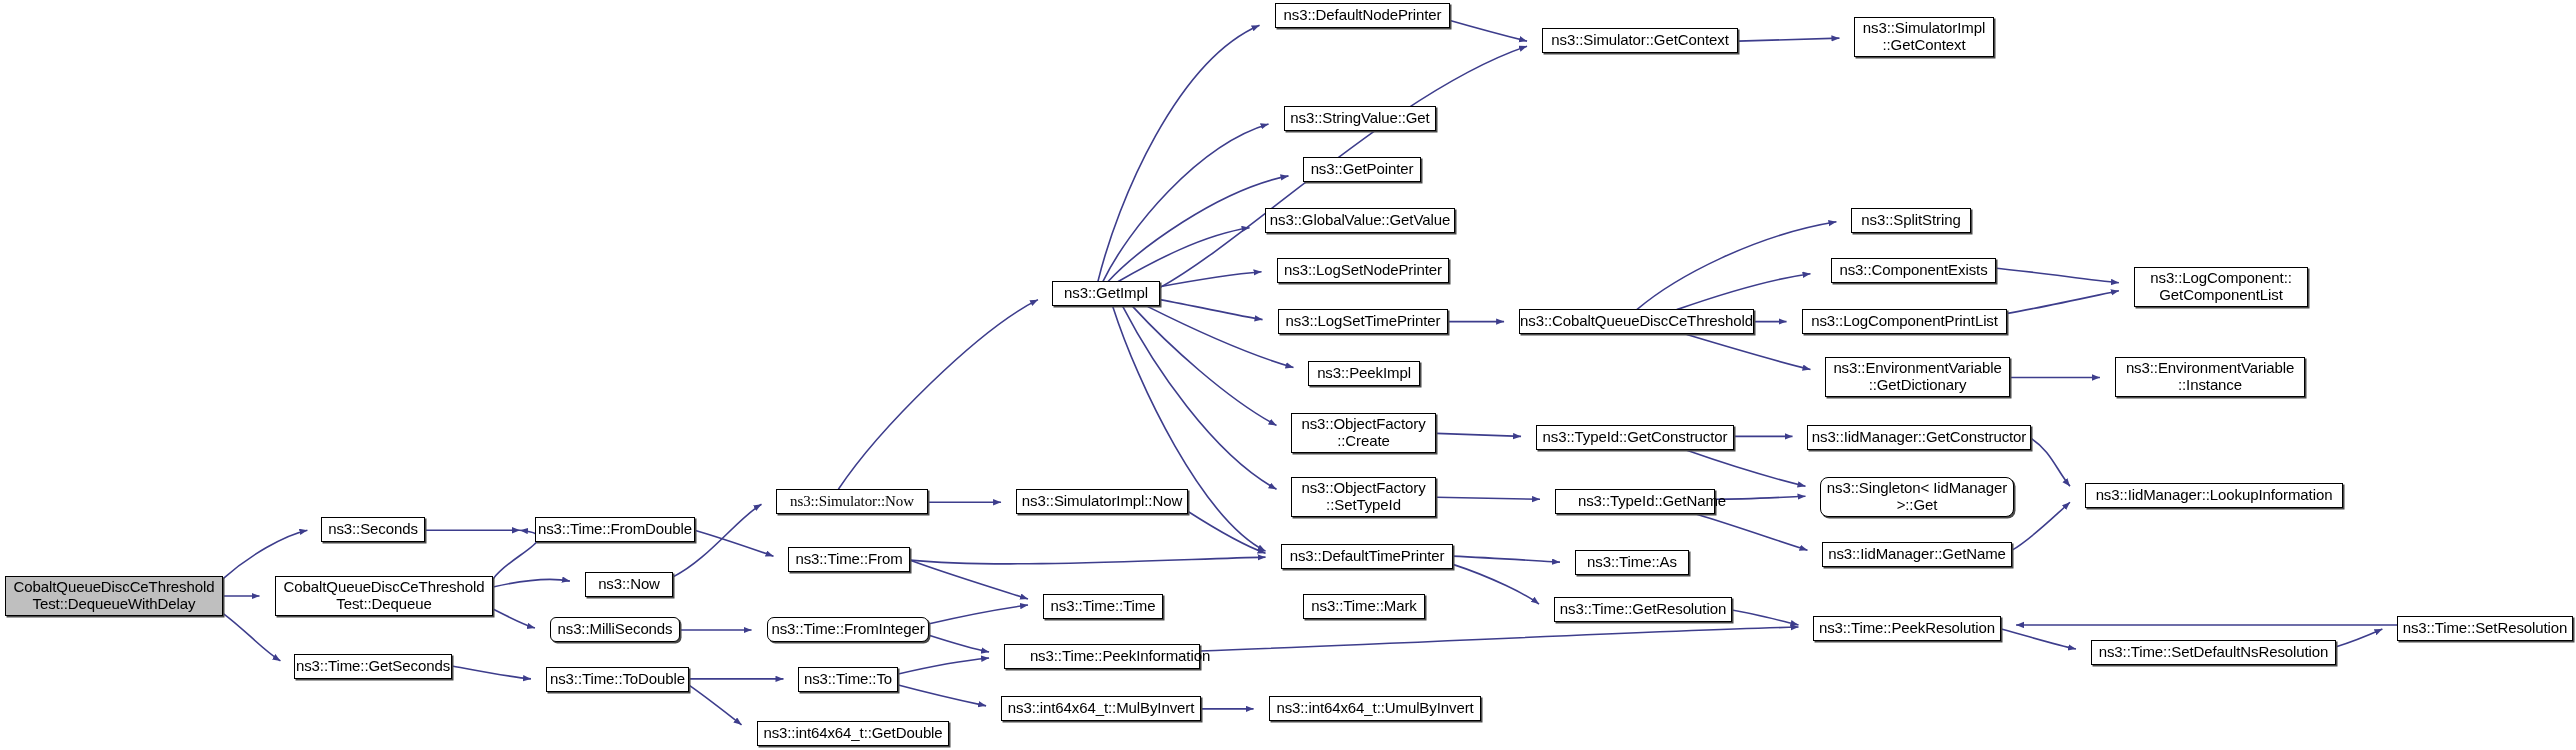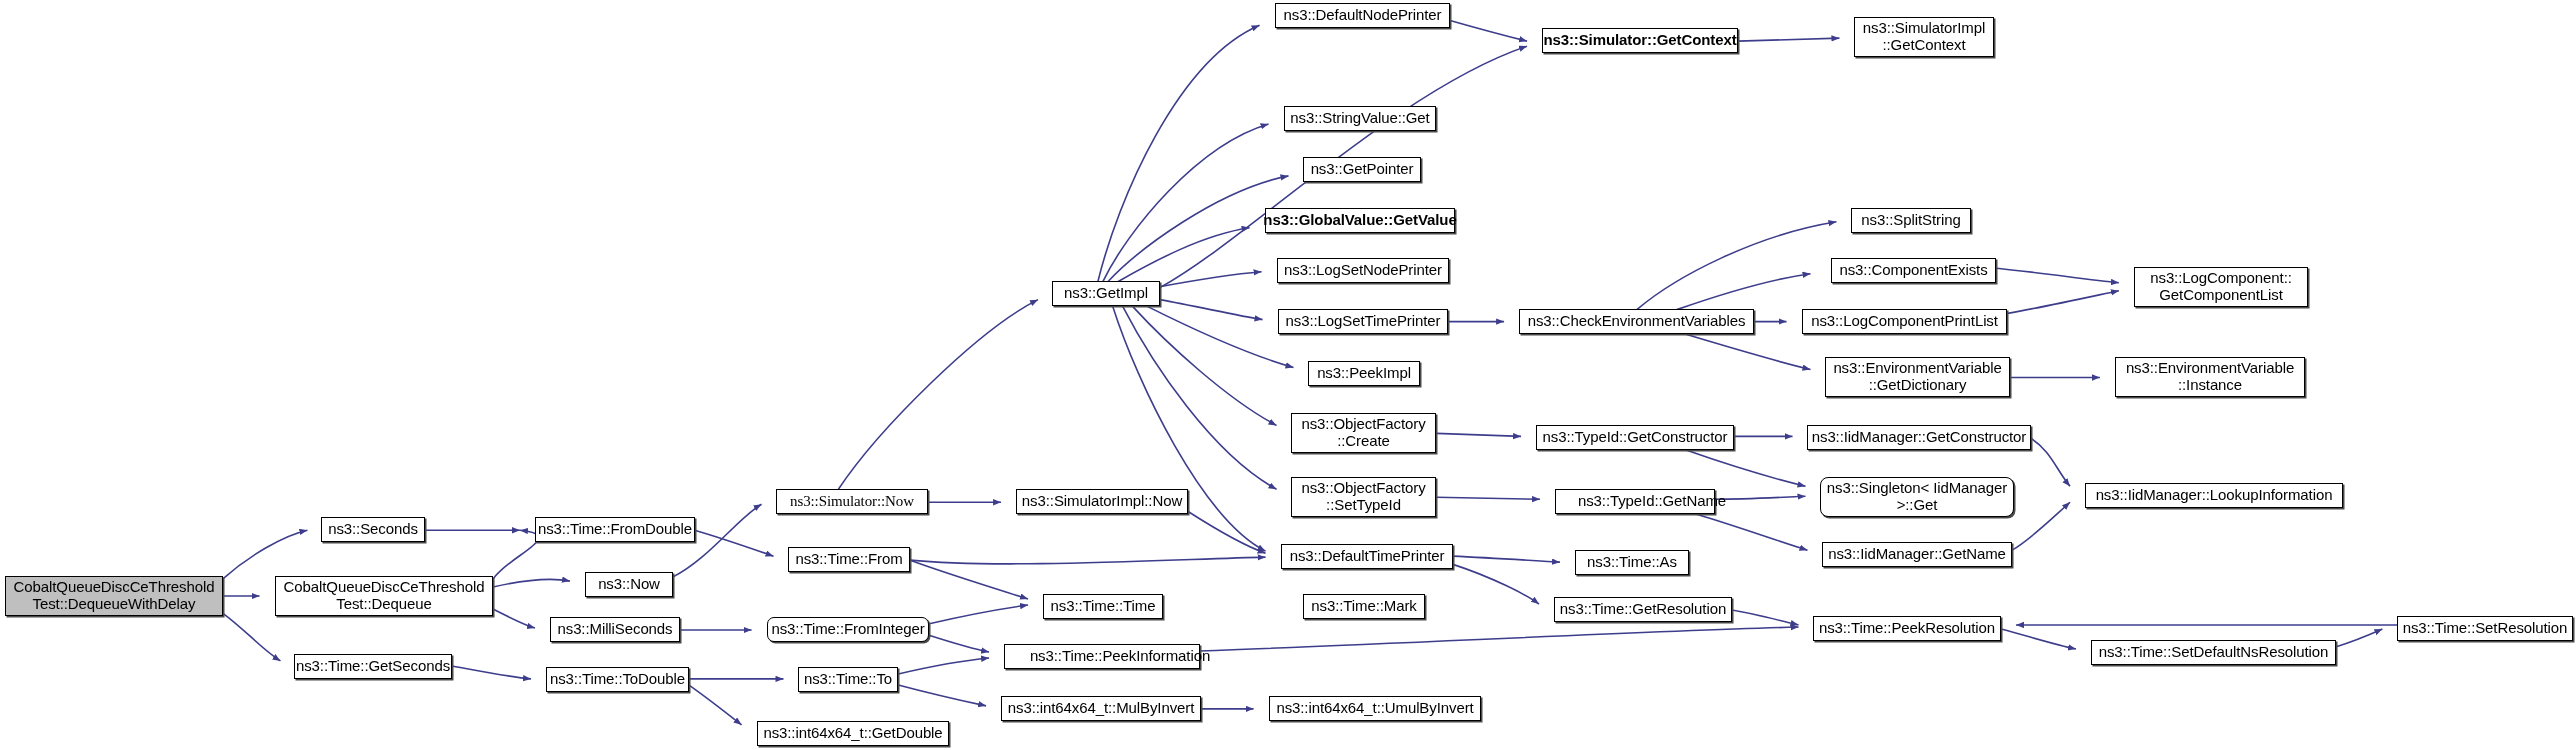--- a/index.html
+++ b/index.html
@@ -118,49 +118,49 @@
   </svg>
   <div id="node-layer">
       <div class="node root" style="left: 5px; top: 576px; width: 218px; height: 40px;">CobaltQueueDiscCeThreshold
 Test::DequeueWithDelay</div>
       <div class="node" style="left: 275px; top: 576px; width: 218px; height: 40px;">CobaltQueueDiscCeThreshold
 Test::Dequeue</div>
       <div class="node" style="left: 321px; top: 517px; width: 104px; height: 25px;">ns3::Seconds</div>
       <div class="node" style="left: 294px; top: 654px; width: 158px; height: 25px;">ns3::Time::GetSeconds</div>
       <div class="node" style="left: 535px; top: 517px; width: 160px; height: 25px;">ns3::Time::FromDouble</div>
       <div class="node" style="left: 585px; top: 572px; width: 88px; height: 25px;">ns3::Now</div>
-      <div class="node" style="left: 550px; top: 617px; width: 130px; height: 25px;">ns3::MilliSeconds</div>
+      <div class="node" style="left: 550px; top: 617px; width: 130px; height: 25px; border-radius: 6px;">ns3::MilliSeconds</div>
       <div class="node" style="left: 546px; top: 667px; width: 143px; height: 25px;">ns3::Time::ToDouble</div>
       <div class="node" style="left: 757px; top: 721px; width: 192px; height: 25px;">ns3::int64x64_t::GetDouble</div>
       <div class="node" style="left: 776px; top: 489px; width: 152px; height: 25px; font-family: Liberation Serif, serif;">ns3::Simulator::Now</div>
       <div class="node" style="left: 788px; top: 547px; width: 122px; height: 25px;">ns3::Time::From</div>
       <div class="node" style="left: 767px; top: 617px; width: 162px; height: 25px; border-radius: 7px;">ns3::Time::FromInteger</div>
       <div class="node" style="left: 798px; top: 667px; width: 100px; height: 25px;">ns3::Time::To</div>
       <div class="node" style="left: 1016px; top: 489px; width: 172px; height: 25px;">ns3::SimulatorImpl::Now</div>
       <div class="node" style="left: 1043px; top: 594px; width: 120px; height: 25px;">ns3::Time::Time</div>
       <div class="node" style="left: 1004px; top: 644px; width: 196px; height: 25px; padding-left: 36px;">ns3::Time::PeekInformation</div>
       <div class="node" style="left: 1001px; top: 696px; width: 200px; height: 25px;">ns3::int64x64_t::MulByInvert</div>
       <div class="node" style="left: 1269px; top: 696px; width: 212px; height: 25px;">ns3::int64x64_t::UmulByInvert</div>
       <div class="node" style="left: 1052px; top: 281px; width: 108px; height: 25px;">ns3::GetImpl</div>
       <div class="node" style="left: 1275px; top: 3px; width: 175px; height: 25px;">ns3::DefaultNodePrinter</div>
       <div class="node" style="left: 1284px; top: 106px; width: 152px; height: 25px;">ns3::StringValue::Get</div>
       <div class="node" style="left: 1303px; top: 157px; width: 118px; height: 25px;">ns3::GetPointer</div>
-      <div class="node" style="left: 1265px; top: 208px; width: 190px; height: 25px; font-weight: bold;">ns3::GlobalValue::GetValue</div>
+      <div class="node" style="left: 1265px; top: 208px; width: 190px; height: 25px;">ns3::GlobalValue::GetValue</div>
       <div class="node" style="left: 1277px; top: 258px; width: 172px; height: 25px;">ns3::LogSetNodePrinter</div>
       <div class="node" style="left: 1278px; top: 309px; width: 170px; height: 25px;">ns3::LogSetTimePrinter</div>
       <div class="node" style="left: 1308px; top: 361px; width: 112px; height: 25px;">ns3::PeekImpl</div>
       <div class="node" style="left: 1291px; top: 413px; width: 145px; height: 40px;">ns3::ObjectFactory
 ::Create</div>
       <div class="node" style="left: 1291px; top: 477px; width: 145px; height: 40px;">ns3::ObjectFactory
 ::SetTypeId</div>
       <div class="node" style="left: 1281px; top: 544px; width: 172px; height: 25px;">ns3::DefaultTimePrinter</div>
-      <div class="node" style="left: 1542px; top: 28px; width: 196px; height: 25px; font-weight: bold;">ns3::Simulator::GetContext</div>
+      <div class="node" style="left: 1542px; top: 28px; width: 196px; height: 25px;">ns3::Simulator::GetContext</div>
       <div class="node" style="left: 1854px; top: 17px; width: 140px; height: 40px;">ns3::SimulatorImpl
 ::GetContext</div>
-      <div class="node" style="left: 1519px; top: 309px; width: 235px; height: 25px;">ns3::CheckEnvironmentVariables</div>
+      <div class="node" style="left: 1519px; top: 309px; width: 235px; height: 25px;">ns3::CobaltQueueDiscCeThreshold</div>
       <div class="node" style="left: 1851px; top: 208px; width: 120px; height: 25px;">ns3::SplitString</div>
       <div class="node" style="left: 1825px; top: 258px; width: 165px; height: 25px; margin-left: 6px;">ns3::ComponentExists</div>
       <div class="node" style="left: 1802px; top: 309px; width: 205px; height: 25px;">ns3::LogComponentPrintList</div>
       <div class="node" style="left: 1825px; top: 357px; width: 185px; height: 40px;">ns3::EnvironmentVariable
 ::GetDictionary</div>
       <div class="node" style="left: 2134px; top: 267px; width: 174px; height: 40px;">ns3::LogComponent::
 GetComponentList</div>
       <div class="node" style="left: 2115px; top: 357px; width: 190px; height: 40px;">ns3::EnvironmentVariable
 ::Instance</div>
       <div class="node" style="left: 1536px; top: 425px; width: 198px; height: 25px;">ns3::TypeId::GetConstructor</div>

